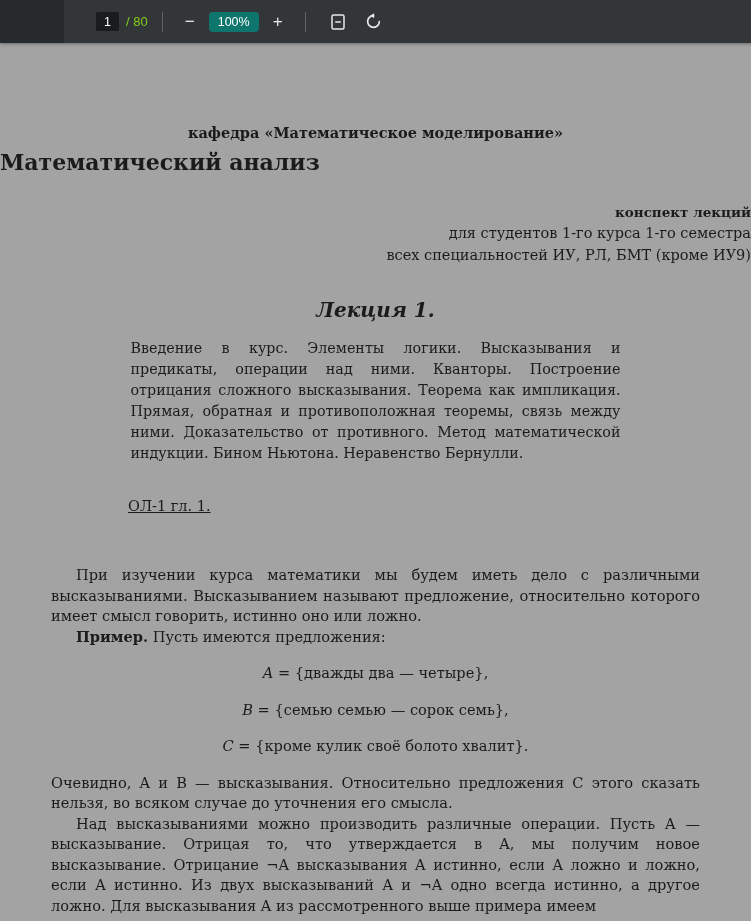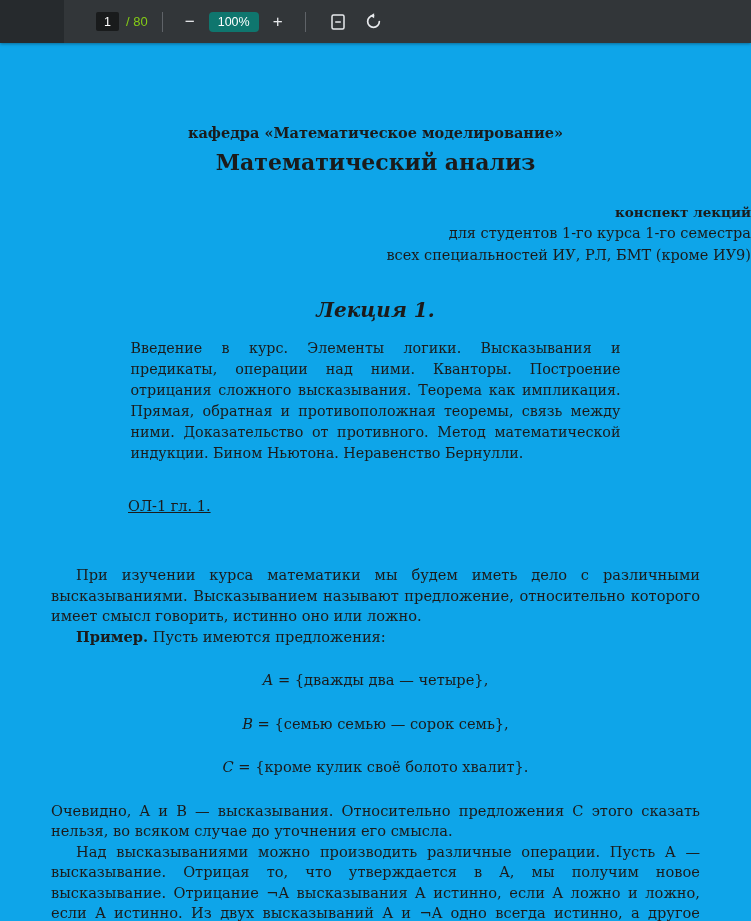--- a/index.html
+++ b/index.html
@@ -80,46 +80,46 @@
     align-items: center;
     justify-content: center;
     cursor: pointer;
     margin: 0 4px;
   }
 
   
   .page {
     width: 751px;
     height: 878px;
-    background: #0ea5e9;
+    background: #a3a3a3;
     padding-top: 79px;
     overflow: hidden;
   }
   .t-dept, .t-author { font-weight: bold; font-size: 14.5px; line-height: 22px; text-align: center; }
-  .t-title  { font-weight: bold; font-size: 22px; line-height: 28px; margin-top: 4px; text-align: center; }
+  .t-title  { font-weight: bold; font-size: 22px; line-height: 28px; margin-top: 4px; text-align: left; }
   .t-subtitle { font-weight: bold; font-size: 13.5px; line-height: 20px; margin-top: 26px; text-align: right; padding-left: 40px; }
   .t-aud { font-size: 14.5px; line-height: 22px; text-align: right; }
   .t-lecture { font-weight: bold; font-style: italic; font-size: 20px; line-height: 28px; margin-top: 30px; text-align: center; }
   .abstract {
     width: 490px;
     margin: 14px auto 12px auto;
     font-size: 14.3px;
     line-height: 21px;
     text-align: justify;
   }
   .reference { margin: 32px 0 0 128px; font-size: 14.5px; line-height: 21px; text-decoration: underline; }
   .body-text {
     margin: 48px 51px 0 51px;
     font-size: 14.6px;
     line-height: 20.5px;
     text-align: justify;
   }
   .body-text p { margin: 0; }
   .indent { text-indent: 25px; }
-  .display-eq { text-align: center; margin: 23px 0; text-indent: 0; }
+  .display-eq { text-align: center; margin: 16px 0; text-indent: 0; }
   .mvar { font-style: italic; }
   .ex-label { font-weight: bold; }
 </style>
 </head>
 <body>
 
 <div class="toolbar">
   <div class="toolbar-left-shade"></div>
   <div class="toolbar-controls">
     <input class="page-input" value="1" style="">

